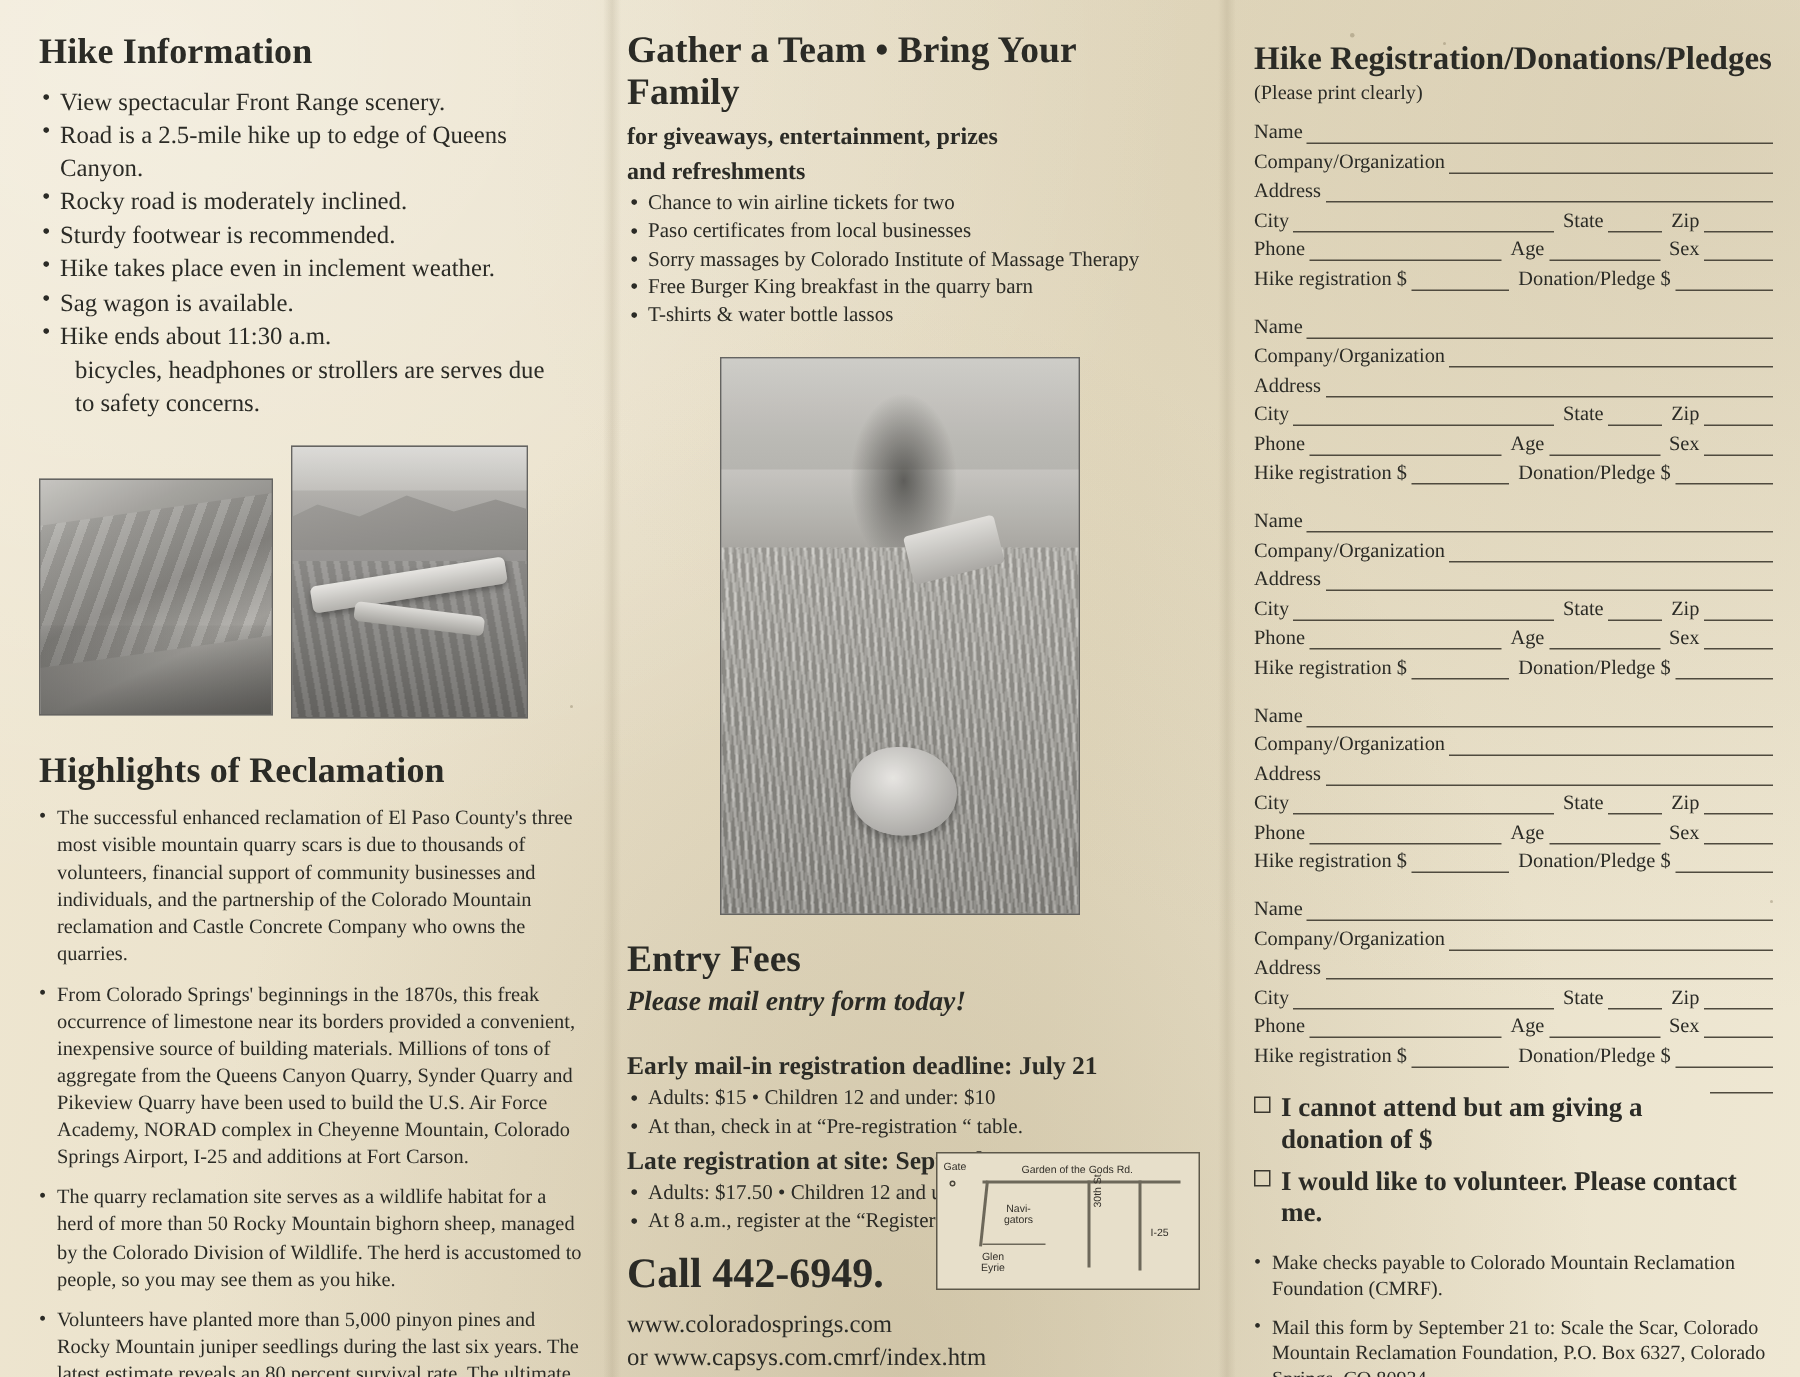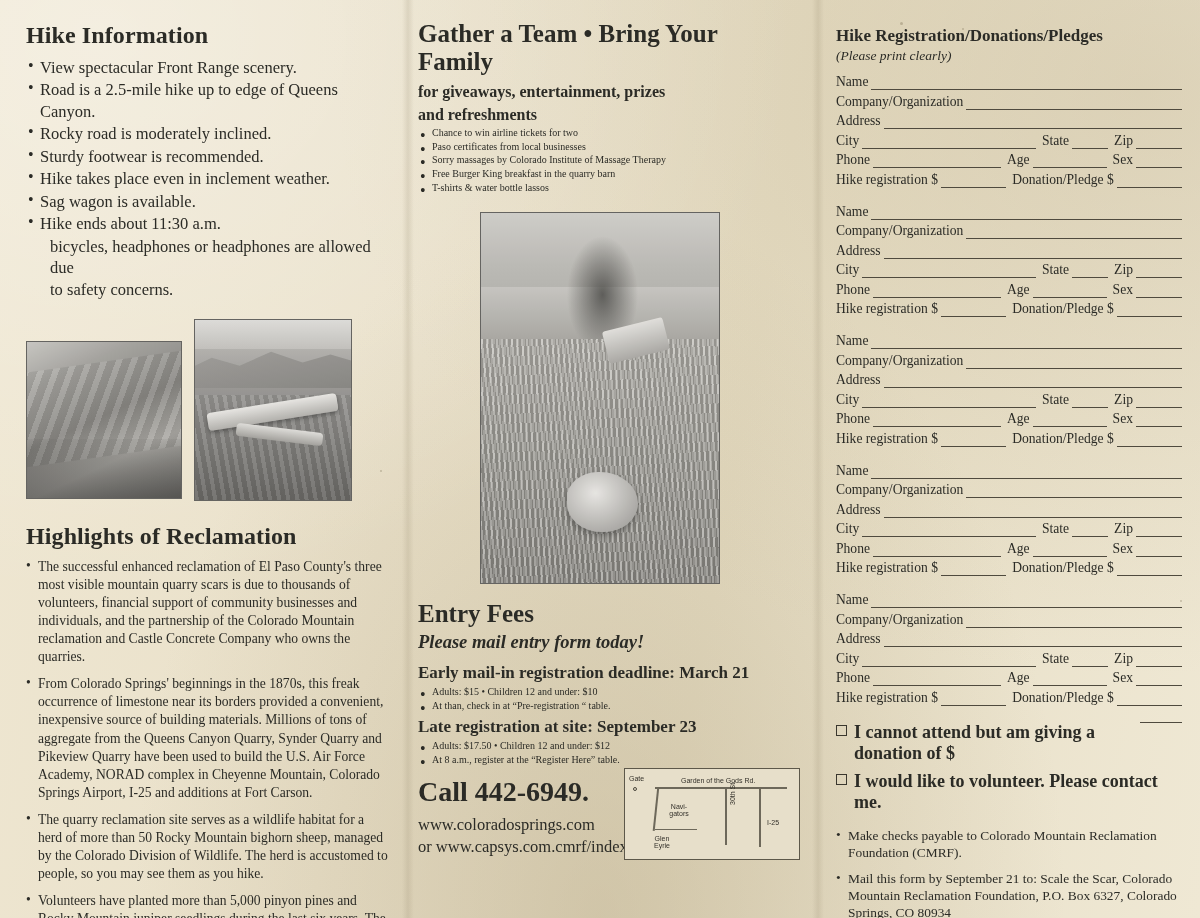--- a/index.html
+++ b/index.html
@@ -53,21 +53,21 @@
     margin-bottom: 1px;
   }
   ul.bullets li::before {
     content: "•";
     position: absolute; left: 2px; top: -1px;
     font-size: 16px;
   }
   ul.bullets li.cont { padding-left: 24px; }
   ul.bullets li.cont::before { content: ""; }
 
-  ul.bullets.small li { font-size: 10px; line-height: 1.27; }
+  ul.bullets.small li { font-size: 14px; line-height: 1.27; }
 
   .photos-row {
     display: flex; gap: 12px; margin-top: 18px; align-items: flex-start;
   }
   .photo {
     position: relative;
     background: #8e8c80;
     filter: saturate(0.25) contrast(0.96);
     border: 1px solid rgba(70,66,55,0.55);
   }
@@ -130,43 +130,43 @@
     background: linear-gradient(180deg, #e8e2d2, #b1aa98); transform: rotate(-14deg); border-radius: 3px; }
 
   .para { font-size: 13.6px; line-height: 1.33; margin: 0 0 9px 0; text-align: left; }
   .para-bullet { padding-left: 12px; position: relative; }
   .para-bullet::before { content: "•"; position: absolute; left: 0; top: -1px; }
 
   
   .c2-head { font-size: 25px; font-weight: bold; margin: 4px 0 6px 0; }
   .c2-sub { font-weight: bold; font-size: 16px; line-height: 1.22; margin-bottom: 3px; }
   .entry-head { font-size: 25px; font-weight: bold; margin: 16px 0 4px 0; }
-  .italic-bold { font-style: italic; font-weight: bold; font-size: 18.5px; margin-bottom: 10px; }
+  .italic-bold { font-style: italic; font-weight: bold; font-size: 18.5px; margin-bottom: 22px; }
   .deadline { font-weight: bold; font-size: 17px; margin: 4px 0 3px 0; }
   .call { font-size: 28px; font-weight: bold; margin: 10px 0 6px 0; }
   .url { font-size: 16.5px; line-height: 1.35; }
 
   .map {
     position: absolute; right: 16px; bottom: 58px;
     width: 176px; height: 92px;
     background: #e7dfca;
     border: 1px solid #5d584a;
     overflow: hidden;
     font-size: 7px;
     font-family: "Liberation Sans", sans-serif;
     color: #33302a;
   }
   .map .rd { position: absolute; background: #6d685a; }
   .map .lbl { position: absolute; white-space: nowrap; }
   .map .gate { position:absolute; left: 4px; top: 6px; }
   .map .dot { position: absolute; width: 4px; height: 4px; border: 1px solid #4a463c; border-radius: 50%; }
 
   
-  .c3-head { font-size: 17px; font-weight: bold; margin: 0 0 2px 0; }
-  .print-clearly { font-style: italic; font-size: 13.5px; margin: 0 0 10px 0; }
+  .c3-head { font-size: 22px; font-weight: bold; margin: 0 0 2px 0; }
+  .print-clearly { font-size: 13.5px; margin: 0 0 10px 0; }
   .regblock { margin-bottom: 16px; }
   .fline {
     display: flex; align-items: flex-end; font-size: 13.6px;
     margin-bottom: 3.5px; white-space: nowrap;
   }
   .fline .lab { flex: 0 0 auto; padding-right: 3px; }
   .fline .rule { flex: 1 1 auto; border-bottom: 1px solid #4f4a3e; height: 12px; }
   .fline .rule.short { flex: 0 0 46px; }
   .fline .rule.tiny { flex: 0 0 36px; }
   .fline .rule.mid { flex: 0 0 74px; }
@@ -201,21 +201,21 @@
   <div class="col col1">
     <h1 class="head">Hike Information</h1>
     <ul class="bullets">
       <li>View spectacular Front Range scenery.</li>
       <li>Road is a 2.5-mile hike up to edge of Queens Canyon.</li>
       <li>Rocky road is moderately inclined.</li>
       <li>Sturdy footwear is recommended.</li>
       <li>Hike takes place even in inclement weather.</li>
       <li>Sag wagon is available.</li>
       <li>Hike ends about 11:30 a.m.</li>
-      <li class="cont">bicycles, headphones or headphones are allowed due</li>
+      <li class="cont">bicycles, headphones or strollers are serves due</li>
       <li class="cont">to safety concerns.</li>
     </ul>
 
     <div class="photos-row">
       <div class="photo p1">
         <div class="ph-hill"></div>
       </div>
       <div class="photo p2">
         <div class="ph-quarry">
           <div class="sky"></div>
@@ -252,21 +252,21 @@
         <div class="bush"></div>
         <div class="grass"></div>
         <div class="stump"></div>
         <div class="rock"></div>
       </div>
     </div>
 
     <div class="entry-head">Entry Fees</div>
     <div class="italic-bold">Please mail entry form today!</div>
 
-    <div class="deadline">Early mail-in registration deadline:  March 21</div>
+    <div class="deadline">Early mail-in registration deadline:  July 21</div>
     <ul class="bullets small">
       <li>Adults: $15 • Children 12 and under: $10</li>
       <li>At than, check in at “Pre-registration “ table.</li>
     </ul>
 
     <div class="deadline">Late registration at site: September 23</div>
     <ul class="bullets small">
       <li>Adults: $17.50 • Children 12 and under: $12</li>
       <li>At 8 a.m., register at the “Register Here” table.</li>
     </ul>

